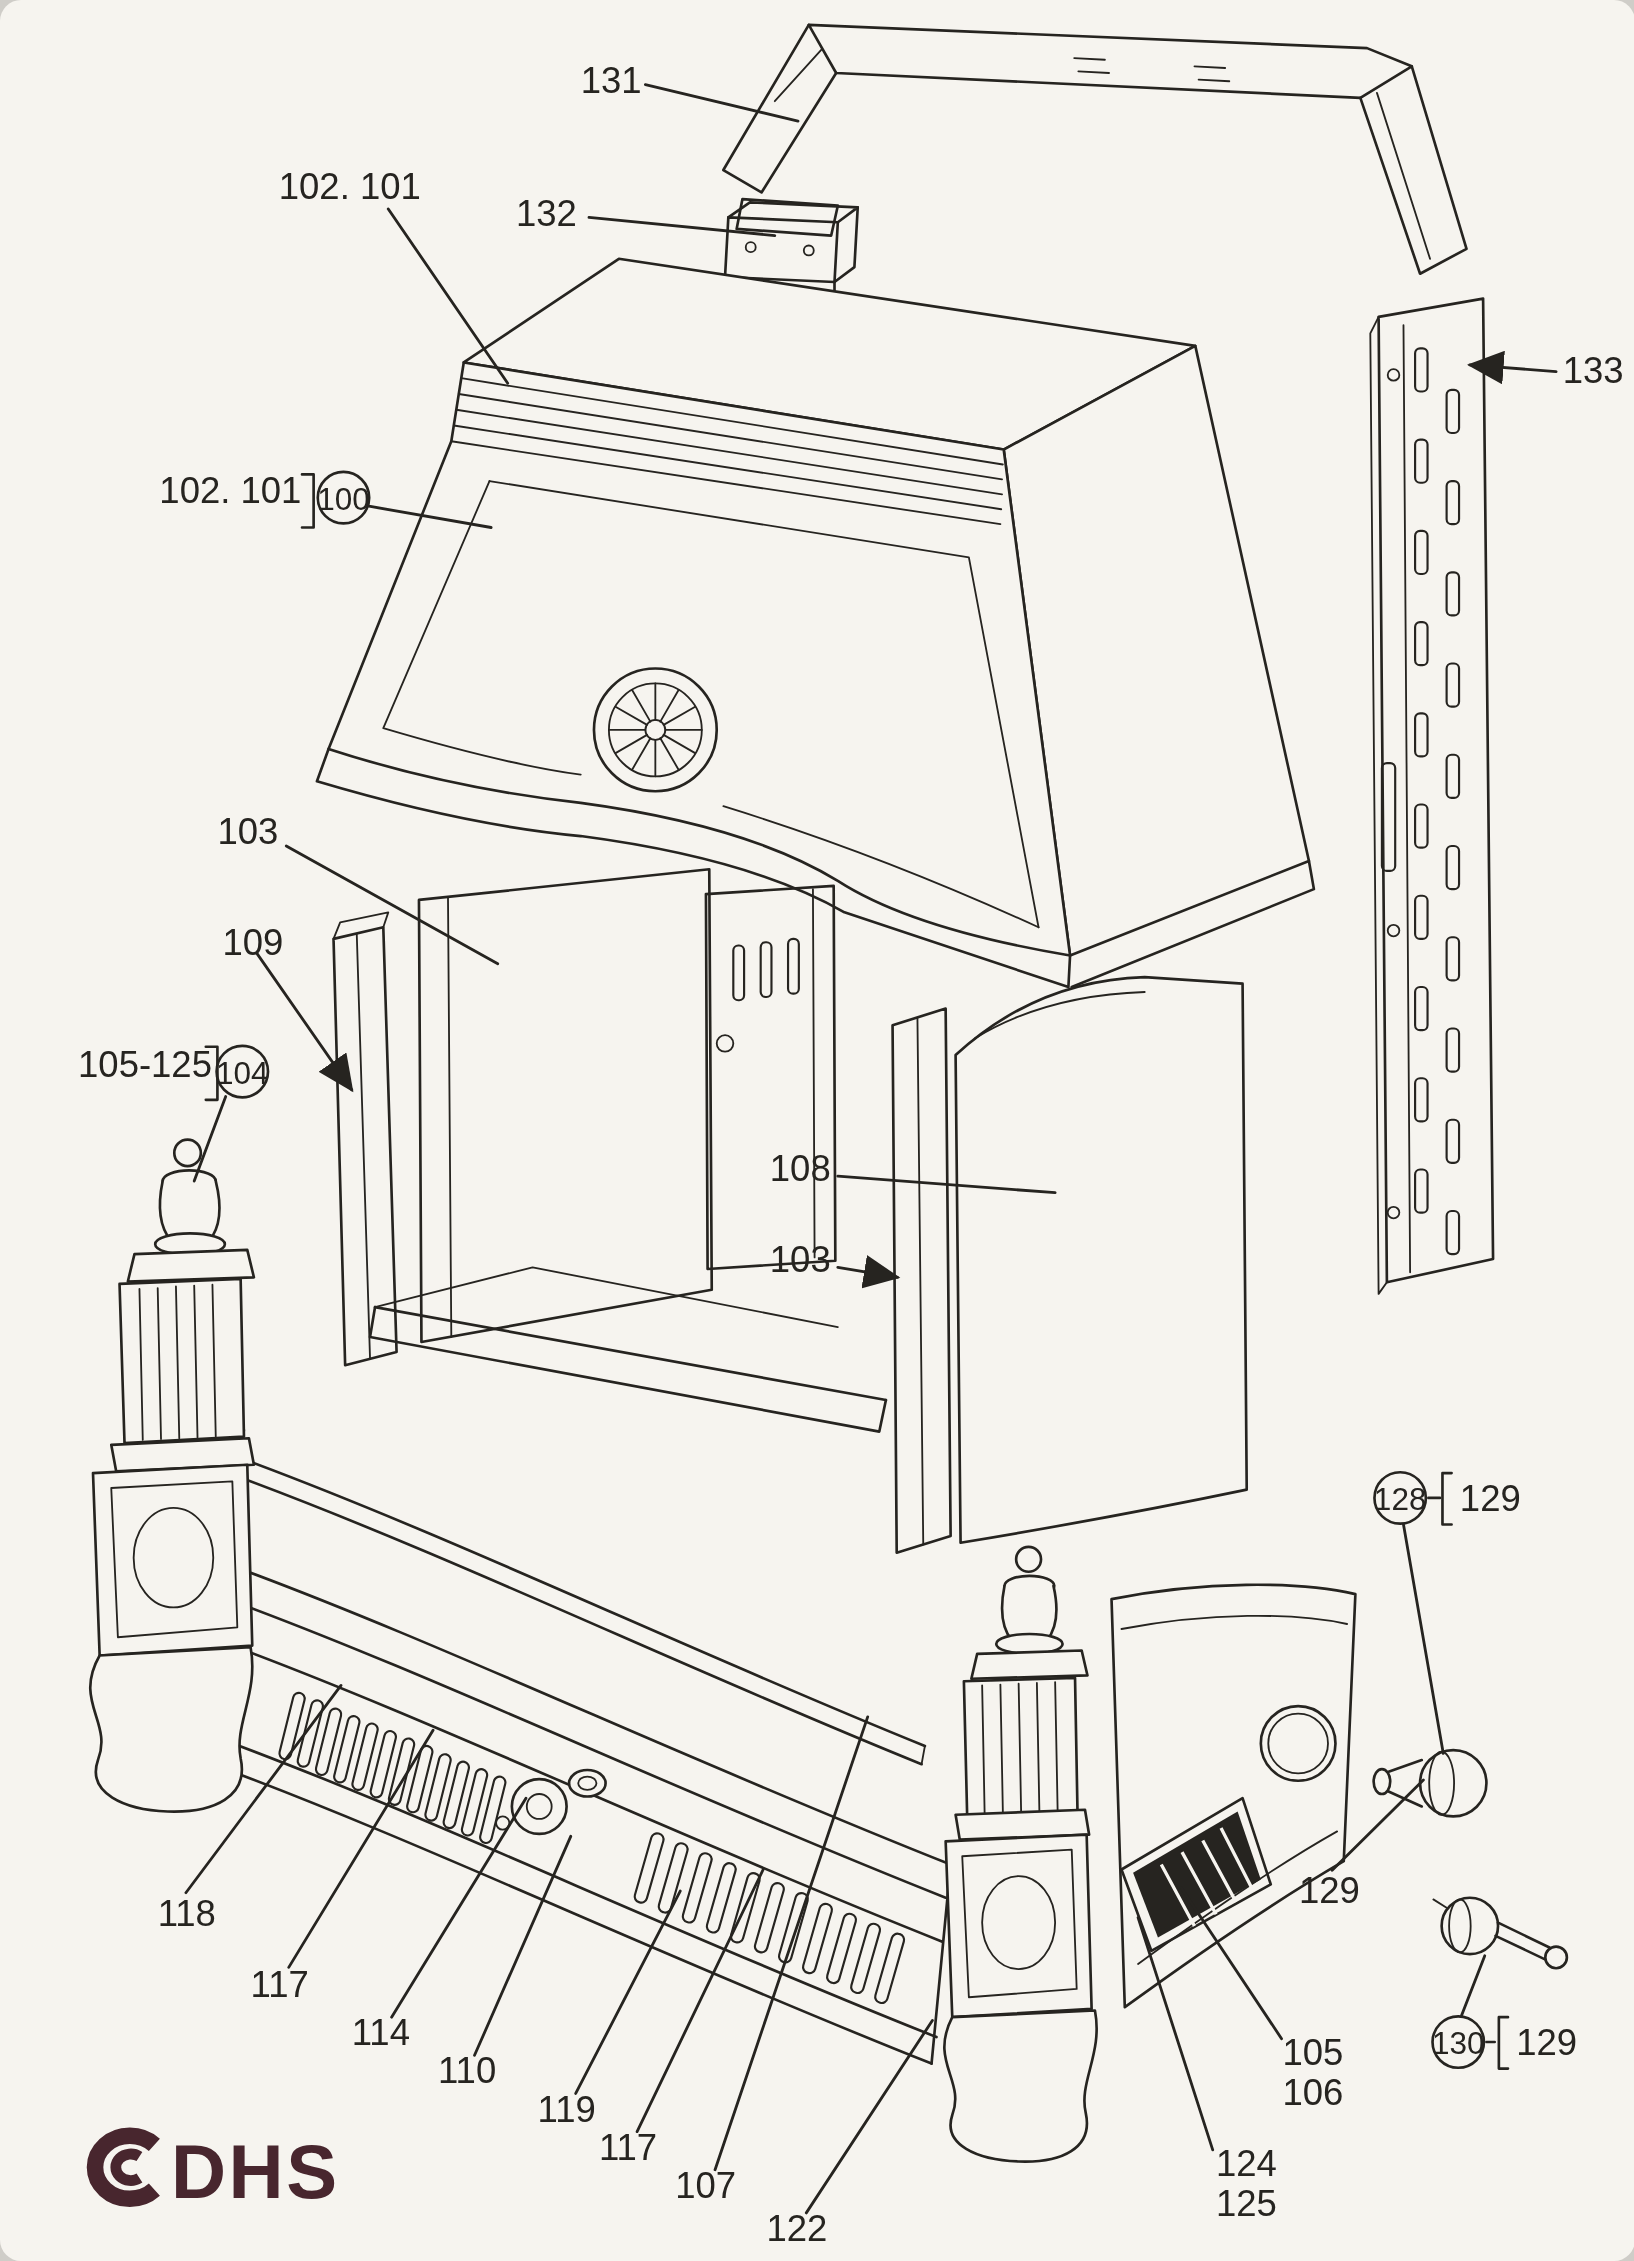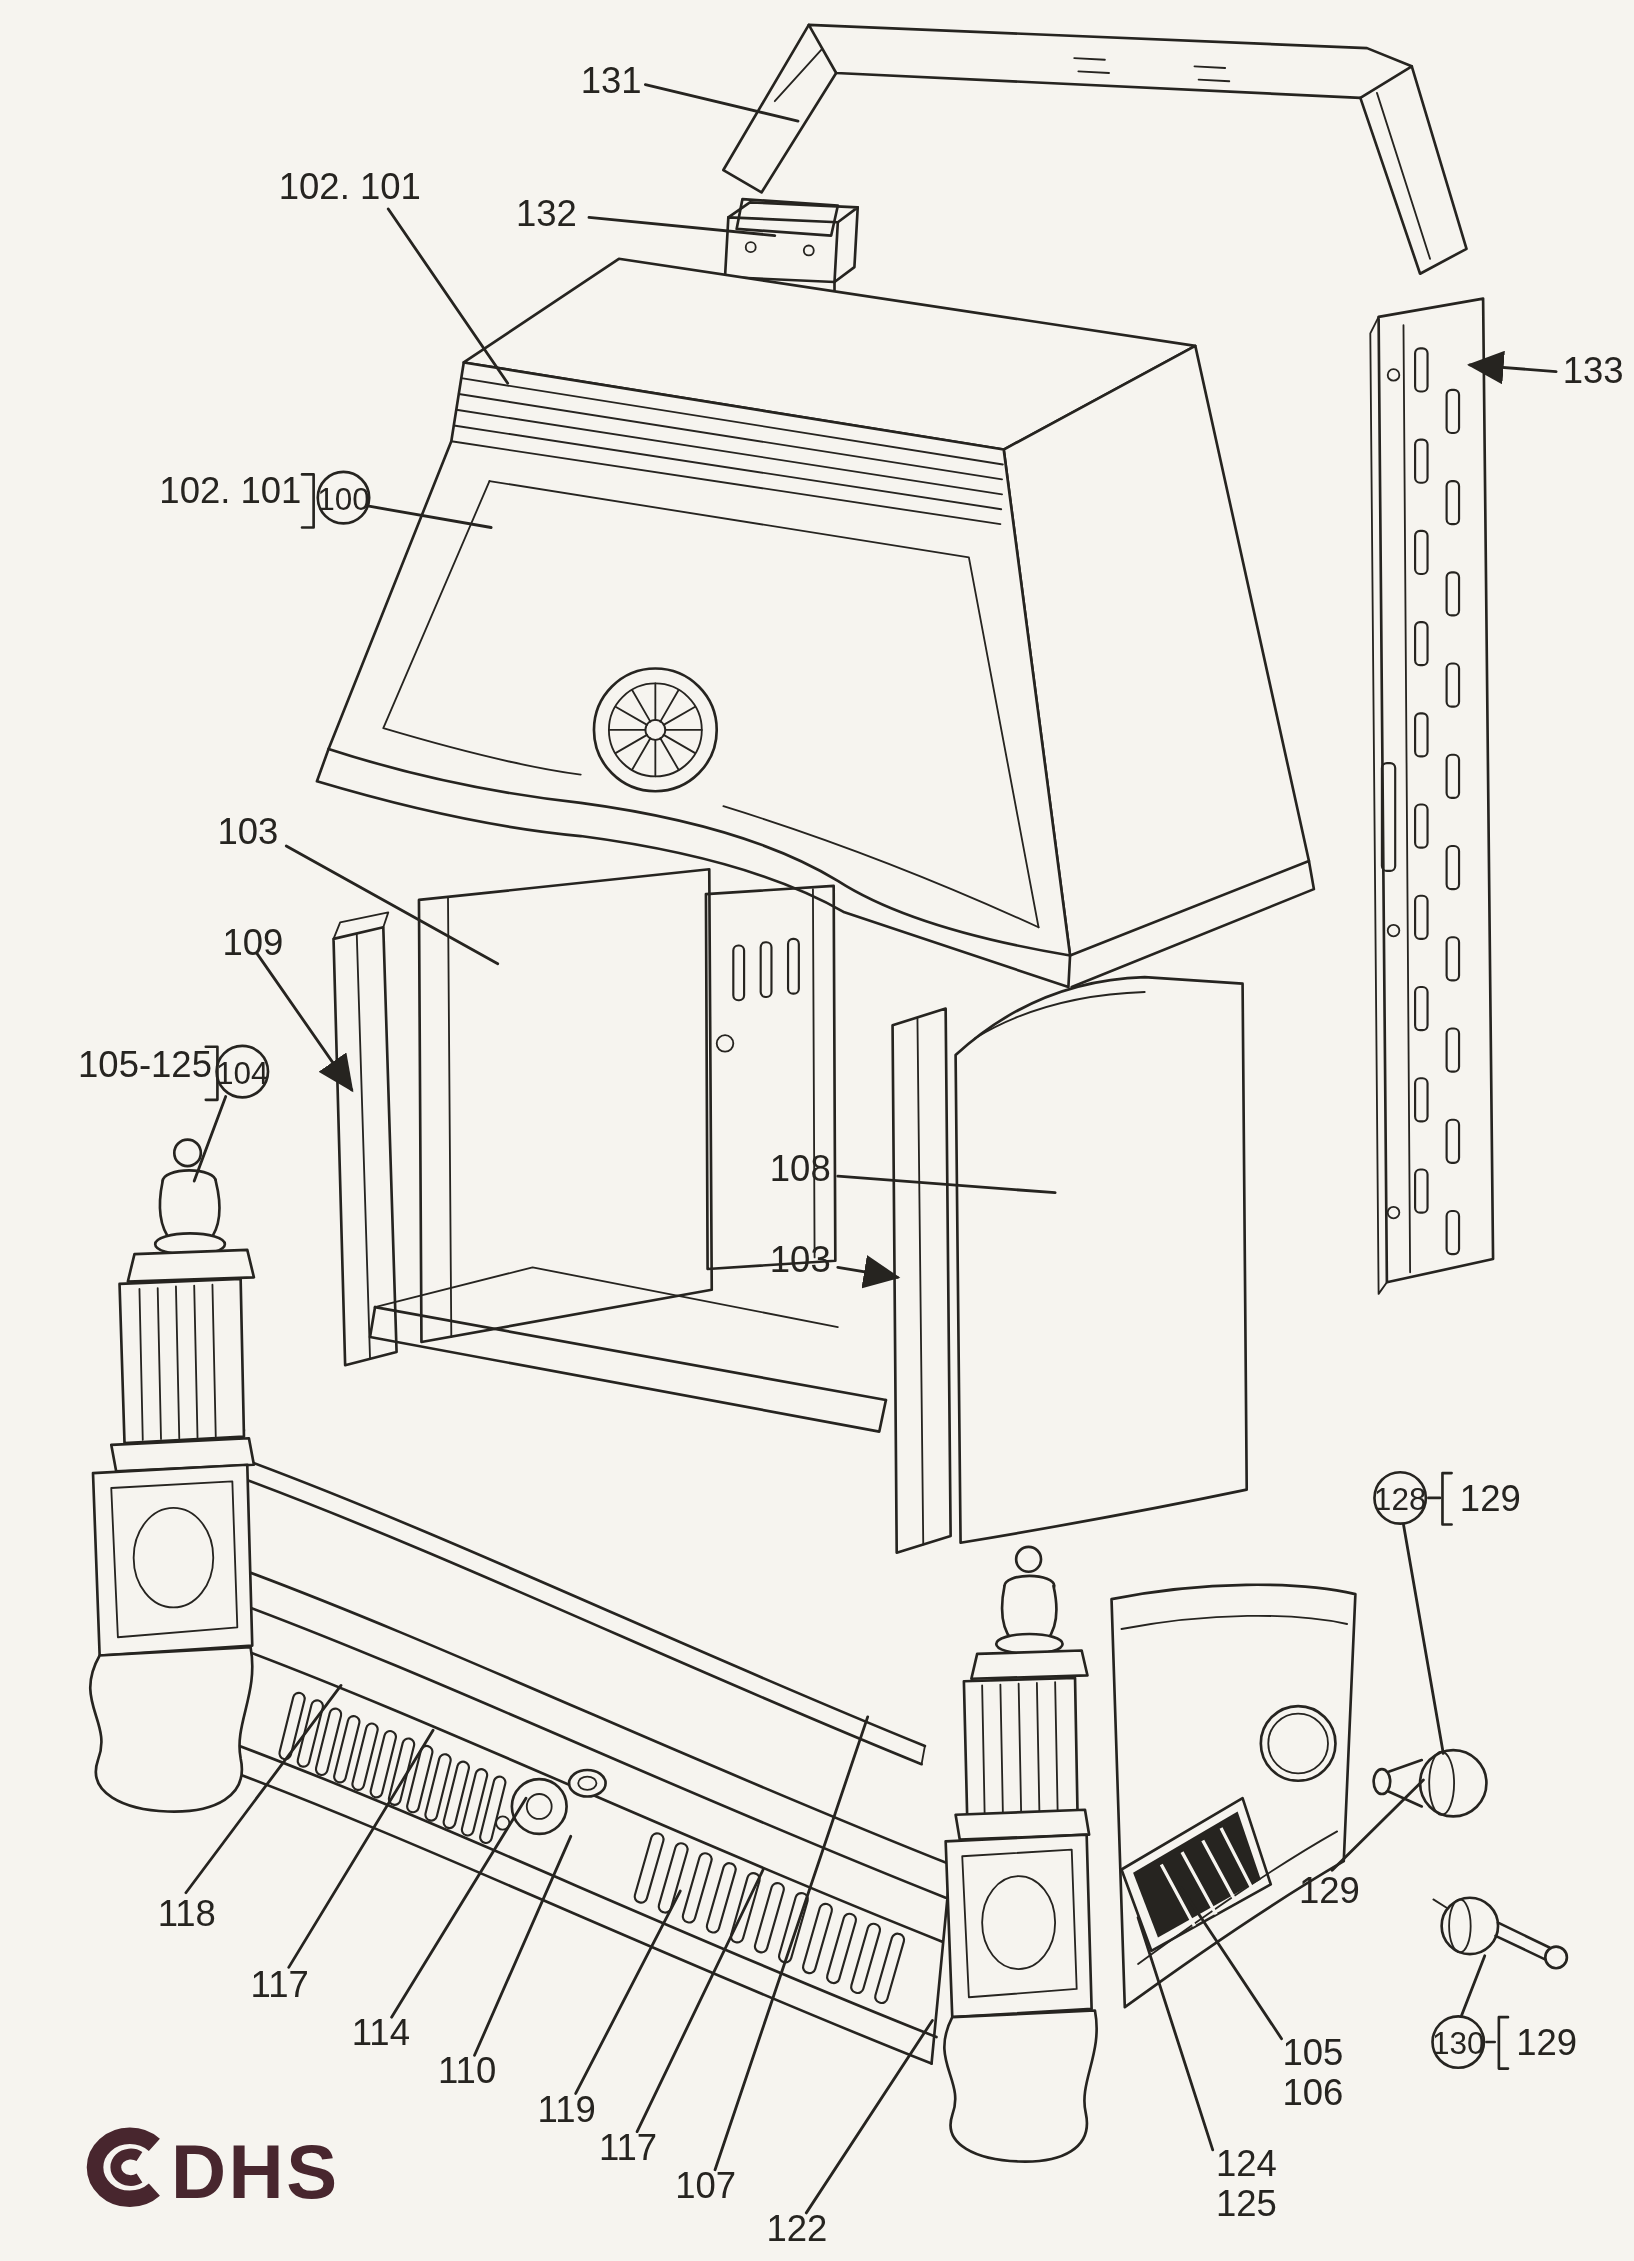--- a/index.html
+++ b/index.html
@@ -1,20 +1,20 @@
 <!DOCTYPE html>
 <html style="--bg: #f6f4ef; --ink: #262420; --brand: #48262e;font-size:13.3px"><head>
 <meta charset="utf-8">
 <style>
   html,body{margin:0;padding:0}
   body{background:#cfcdc8}
   .page{
     width:1635px;height:2261px;position:relative;margin:0 auto;
     background:var(--bg,#f6f4ef);
-    font-family:"Liberation Sans",sans-serif;overflow:hidden;
+    font-family:"Liberation Sans",sans-serif;overflow:hidden;border-radius:21px;
   }
   svg{display:block}
   .ln{fill:none;stroke:var(--ink,#262420);stroke-width:3.2;stroke-linecap:round;stroke-linejoin:round}
   .ln2{fill:none;stroke:var(--ink,#262420);stroke-width:2.2;stroke-linecap:round;stroke-linejoin:round}
   .fillbg{fill:var(--bg,#f6f4ef)}
   .slot{fill:none;stroke:var(--ink,#262420);stroke-width:2.6}
   .leader{fill:none;stroke:var(--ink,#262420);stroke-width:3.4;stroke-linecap:round}
   .lbl{font-size:44px;fill:var(--ink,#262420);font-family:"Liberation Sans",sans-serif}
   .badge-t{font-size:38px;fill:var(--ink,#262420);text-anchor:middle;font-family:"Liberation Sans",sans-serif}
   .dark{fill:var(--ink,#262420)}

